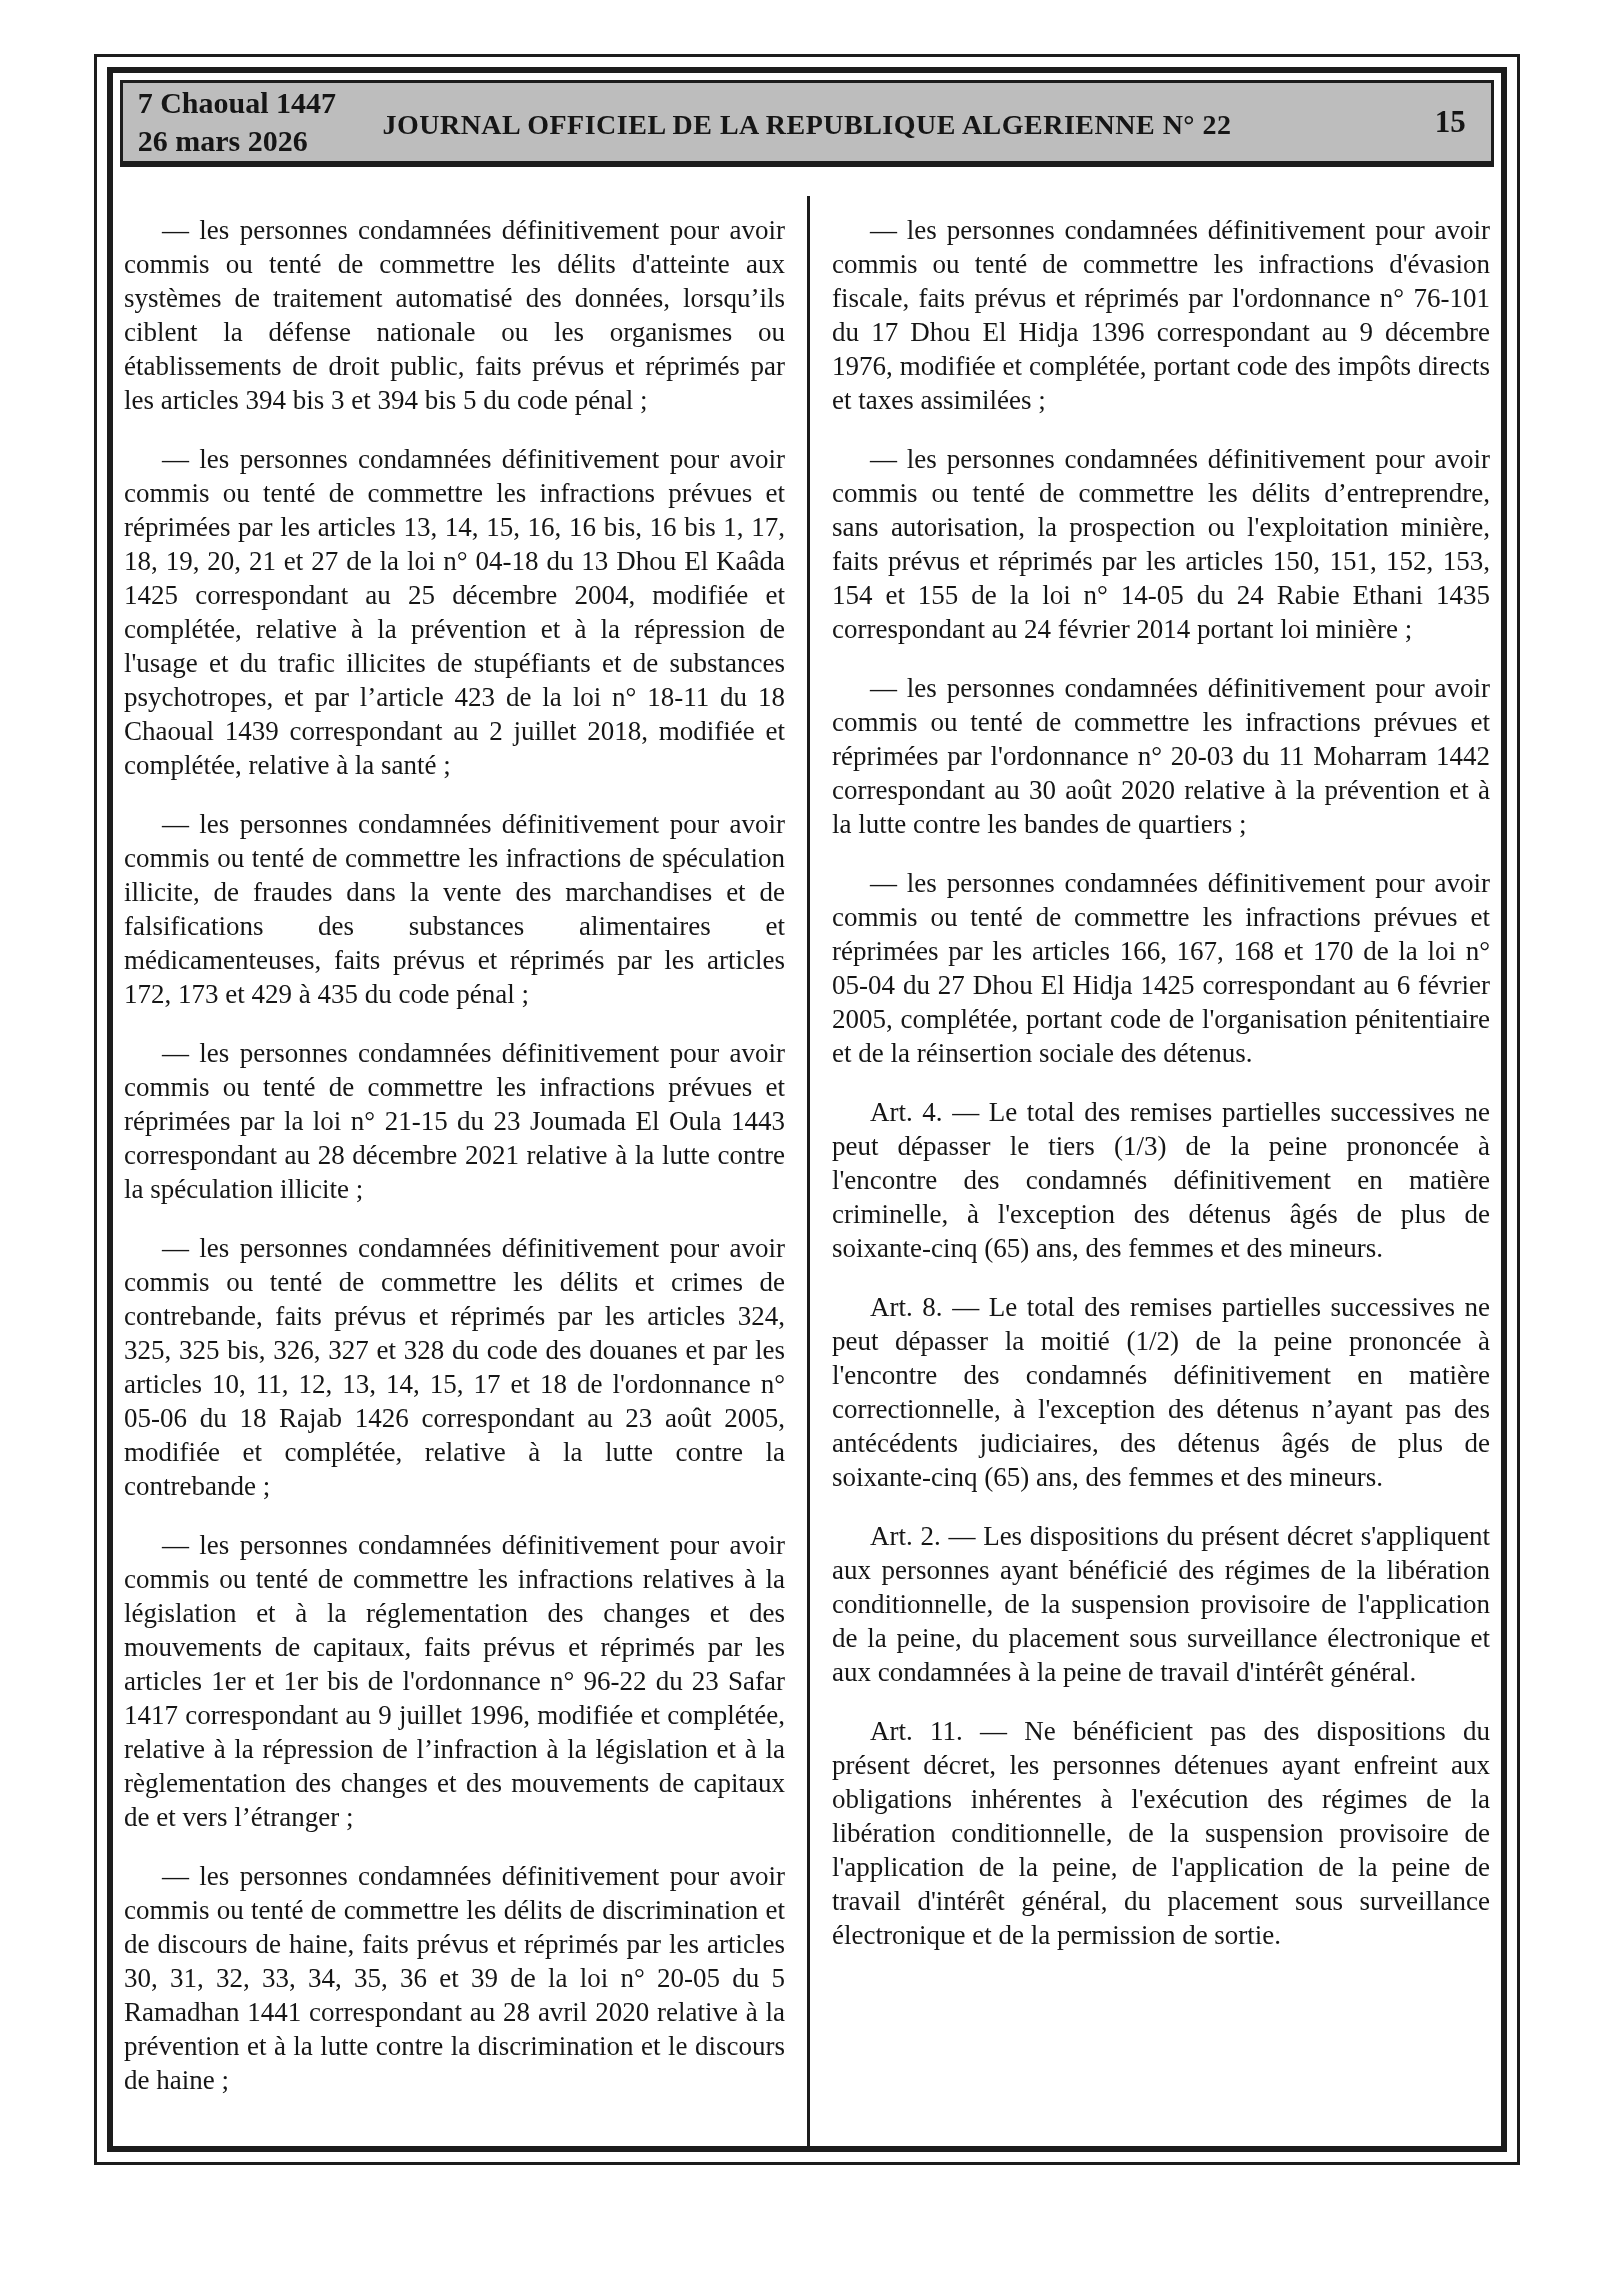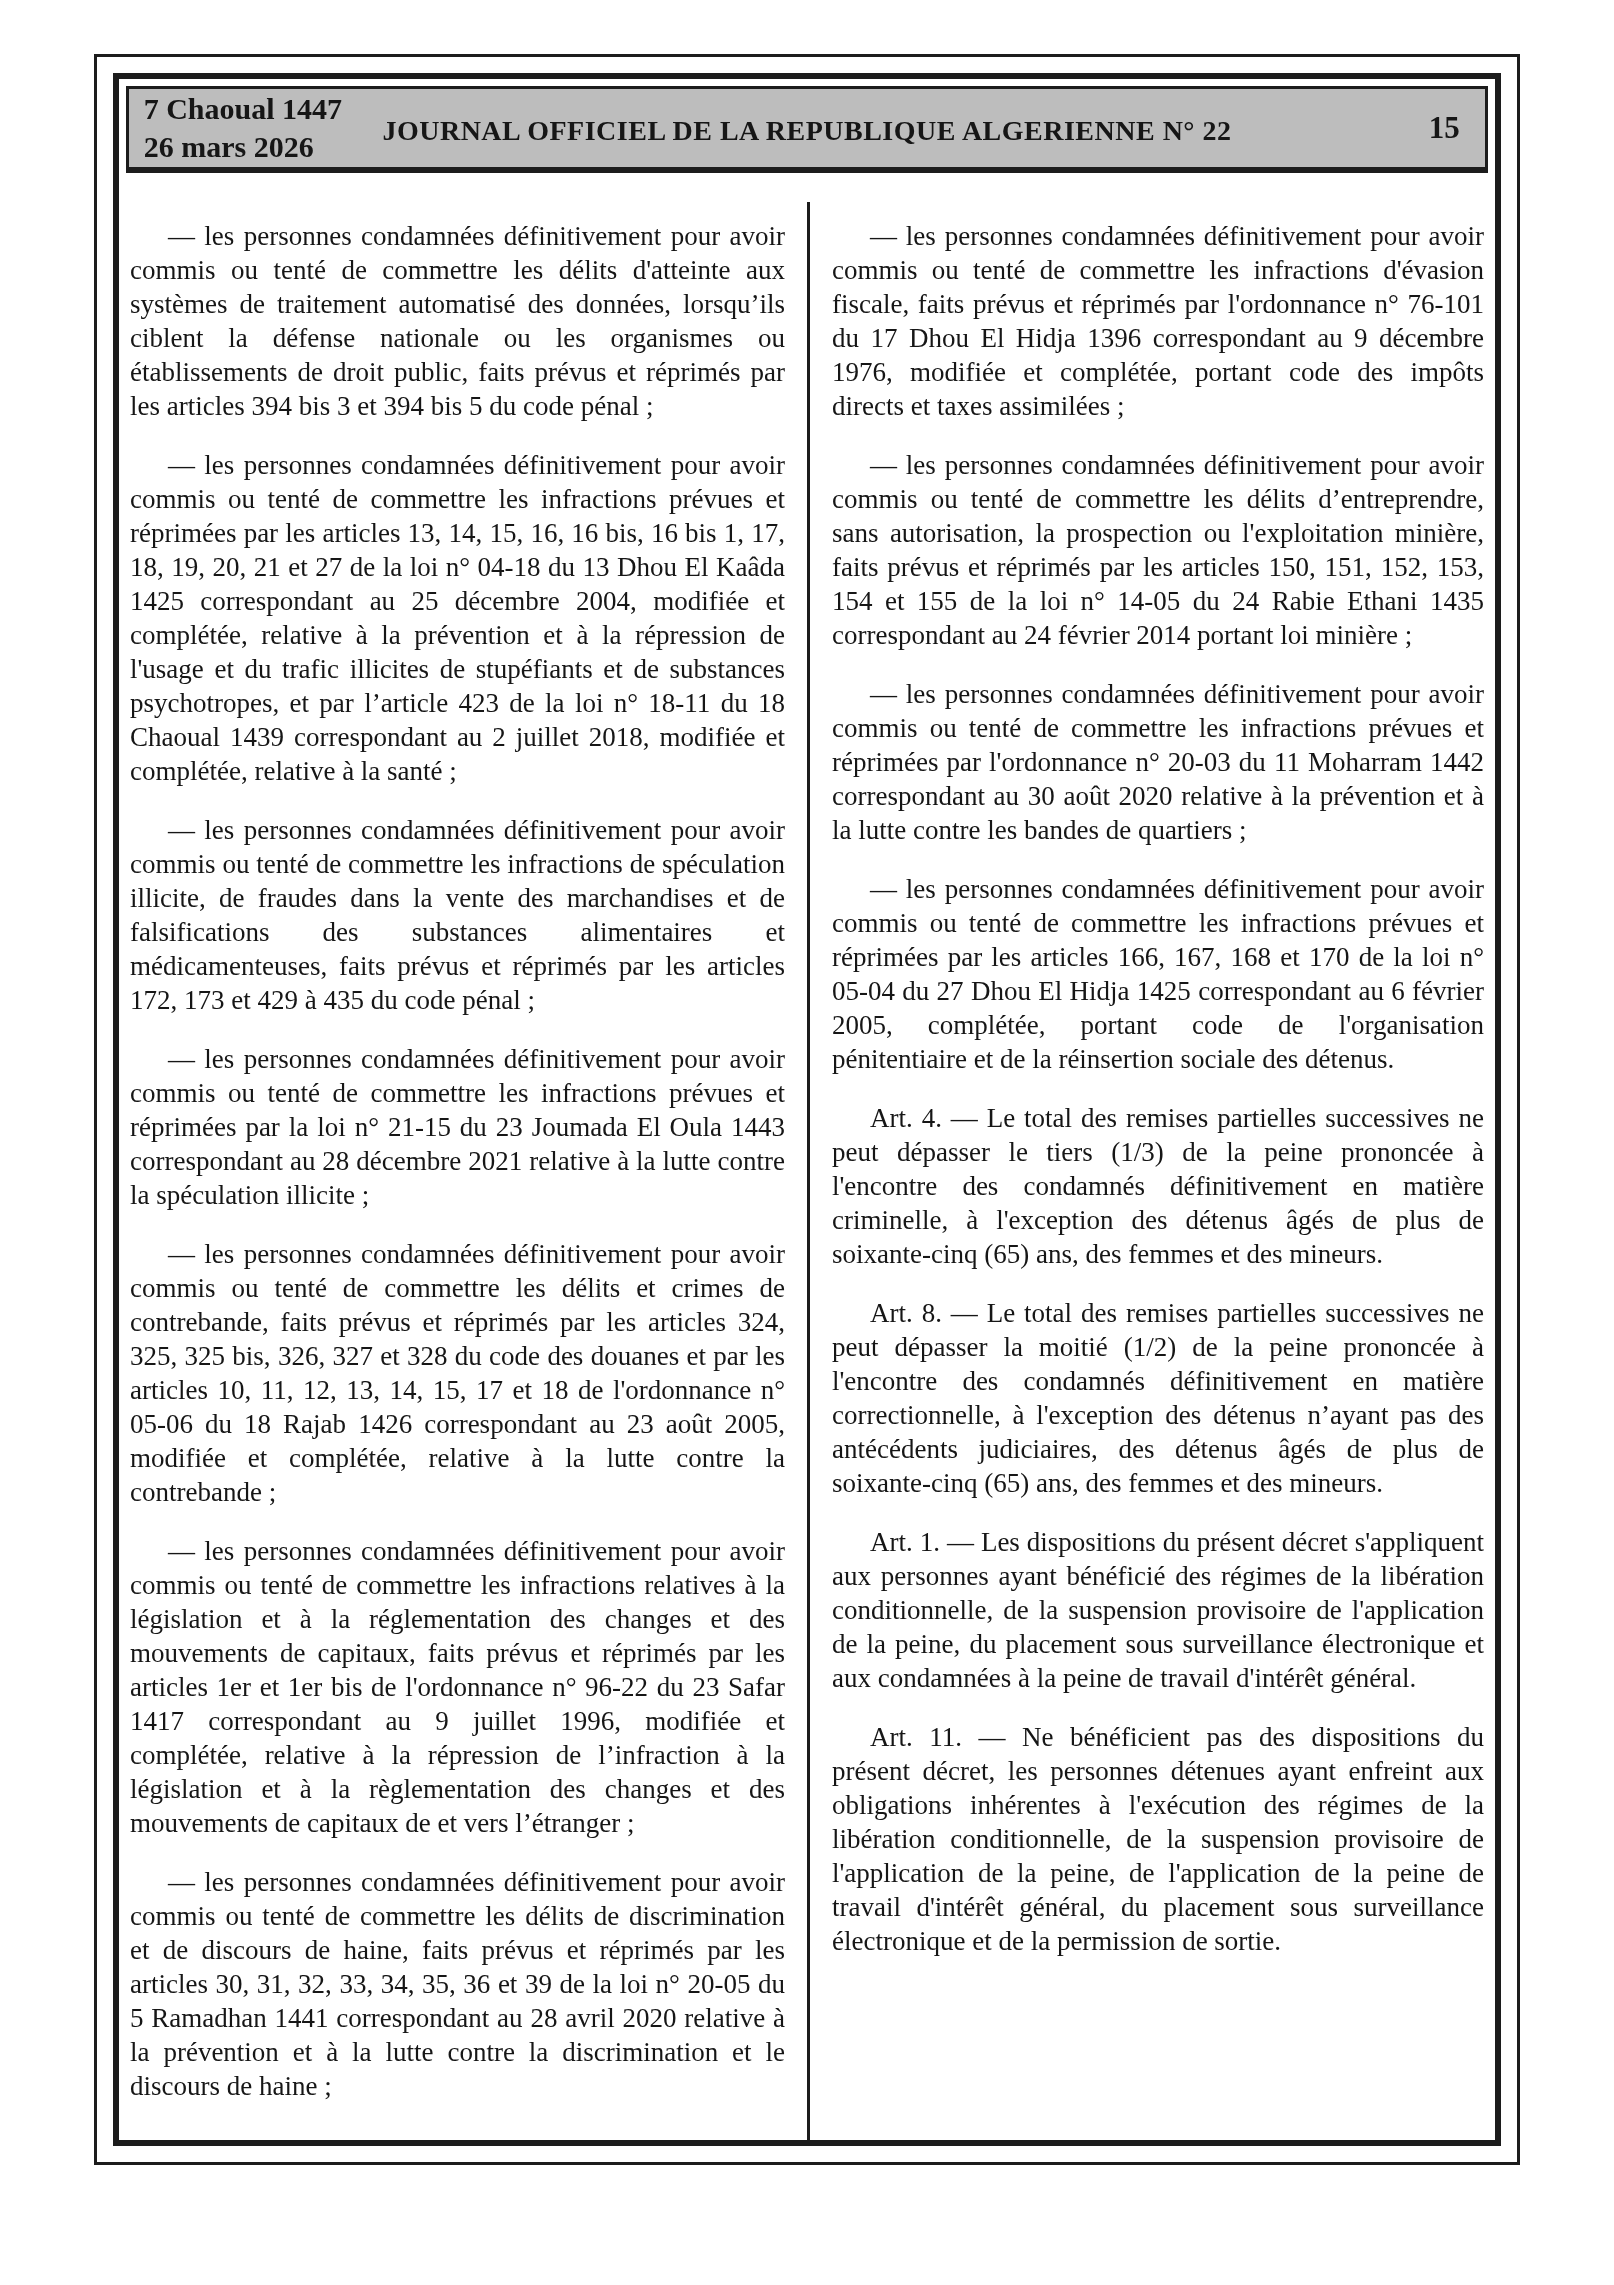--- a/index.html
+++ b/index.html
@@ -17,21 +17,21 @@
     overflow: hidden;
   }
   .frame {
     position: absolute;
     left: 94px;
     top: 54px;
     width: 1426px;
     height: 2111px;
     box-sizing: border-box;
     border: 3.6px solid #1c1c1c;
-    padding: 16px;
+    padding: 10px;
     background: #ffffff;
   }
   .frame-inner {
     box-sizing: border-box;
     width: 100%;
     height: 100%;
     border: 6.3px solid #1c1c1c;
     display: flex;
     flex-direction: column;
     overflow: hidden;
@@ -123,21 +123,21 @@
           <p class="para">— les personnes condamnées définitivement pour avoir commis ou tenté de commettre les infractions relatives à la législation et à la réglementation des changes et des mouvements de capitaux, faits prévus et réprimés par les articles 1er et 1er bis de l'ordonnance n° 96-22 du 23 Safar 1417 correspondant au 9 juillet 1996, modifiée et complétée, relative à la répression de l’infraction à la législation et à la règlementation des changes et des mouvements de capitaux de et vers l’étranger ;</p>
           <p class="para">— les personnes condamnées définitivement pour avoir commis ou tenté de commettre les délits de discrimination et de discours de haine, faits prévus et réprimés par les articles 30, 31, 32, 33, 34, 35, 36 et 39 de la loi n° 20-05 du 5 Ramadhan 1441 correspondant au 28 avril 2020 relative à la prévention et à la lutte contre la discrimination et le discours de haine ;</p>
         </div>
         <div class="col col-right">
           <p class="para">— les personnes condamnées définitivement pour avoir commis ou tenté de commettre les infractions d'évasion fiscale, faits prévus et réprimés par l'ordonnance n° 76-101 du 17 Dhou El Hidja 1396 correspondant au 9 décembre 1976, modifiée et complétée, portant code des impôts directs et taxes assimilées ;</p>
           <p class="para">— les personnes condamnées définitivement pour avoir commis ou tenté de commettre les délits d’entreprendre, sans autorisation, la prospection ou l'exploitation minière, faits prévus et réprimés par les articles 150, 151, 152, 153, 154 et 155 de la loi n° 14-05 du 24 Rabie Ethani 1435 correspondant au 24 février 2014 portant loi minière ;</p>
           <p class="para">— les personnes condamnées définitivement pour avoir commis ou tenté de commettre les infractions prévues et réprimées par l'ordonnance n° 20-03 du 11 Moharram 1442 correspondant au 30 août 2020 relative à la prévention et à la lutte contre les bandes de quartiers ;</p>
           <p class="para">— les personnes condamnées définitivement pour avoir commis ou tenté de commettre les infractions prévues et réprimées par les articles 166, 167, 168 et 170 de la loi n° 05-04 du 27 Dhou El Hidja 1425 correspondant au 6 février 2005, complétée, portant code de l'organisation pénitentiaire et de la réinsertion sociale des détenus.</p>
           <p class="para">Art. 4. — Le total des remises partielles successives ne peut dépasser le tiers (1/3) de la peine prononcée à l'encontre des condamnés définitivement en matière criminelle, à l'exception des détenus âgés de plus de soixante-cinq (65) ans, des femmes et des mineurs.</p>
           <p class="para">Art. 8. — Le total des remises partielles successives ne peut dépasser la moitié (1/2) de la peine prononcée à l'encontre des condamnés définitivement en matière correctionnelle, à l'exception des détenus n’ayant pas des antécédents judiciaires, des détenus âgés de plus de soixante-cinq (65) ans, des femmes et des mineurs.</p>
-          <p class="para">Art. 1. — Les dispositions du présent décret s'appliquent aux personnes ayant bénéficié des régimes de la libération conditionnelle, de la suspension provisoire de l'application de la peine, du placement sous surveillance électronique et aux condamnées à la peine de travail d'intérêt général.</p>
+          <p class="para">Art. 2. — Les dispositions du présent décret s'appliquent aux personnes ayant bénéficié des régimes de la libération conditionnelle, de la suspension provisoire de l'application de la peine, du placement sous surveillance électronique et aux condamnées à la peine de travail d'intérêt général.</p>
           <p class="para">Art. 11. — Ne bénéficient pas des dispositions du présent décret, les personnes détenues ayant enfreint aux obligations inhérentes à l'exécution des régimes de la libération conditionnelle, de la suspension provisoire de l'application de la peine, de l'application de la peine de travail d'intérêt général, du placement sous surveillance électronique et de la permission de sortie.</p>
         </div>
       </div>
 
     </div>
   </div>
 </div>
 
 
 </body></html>

